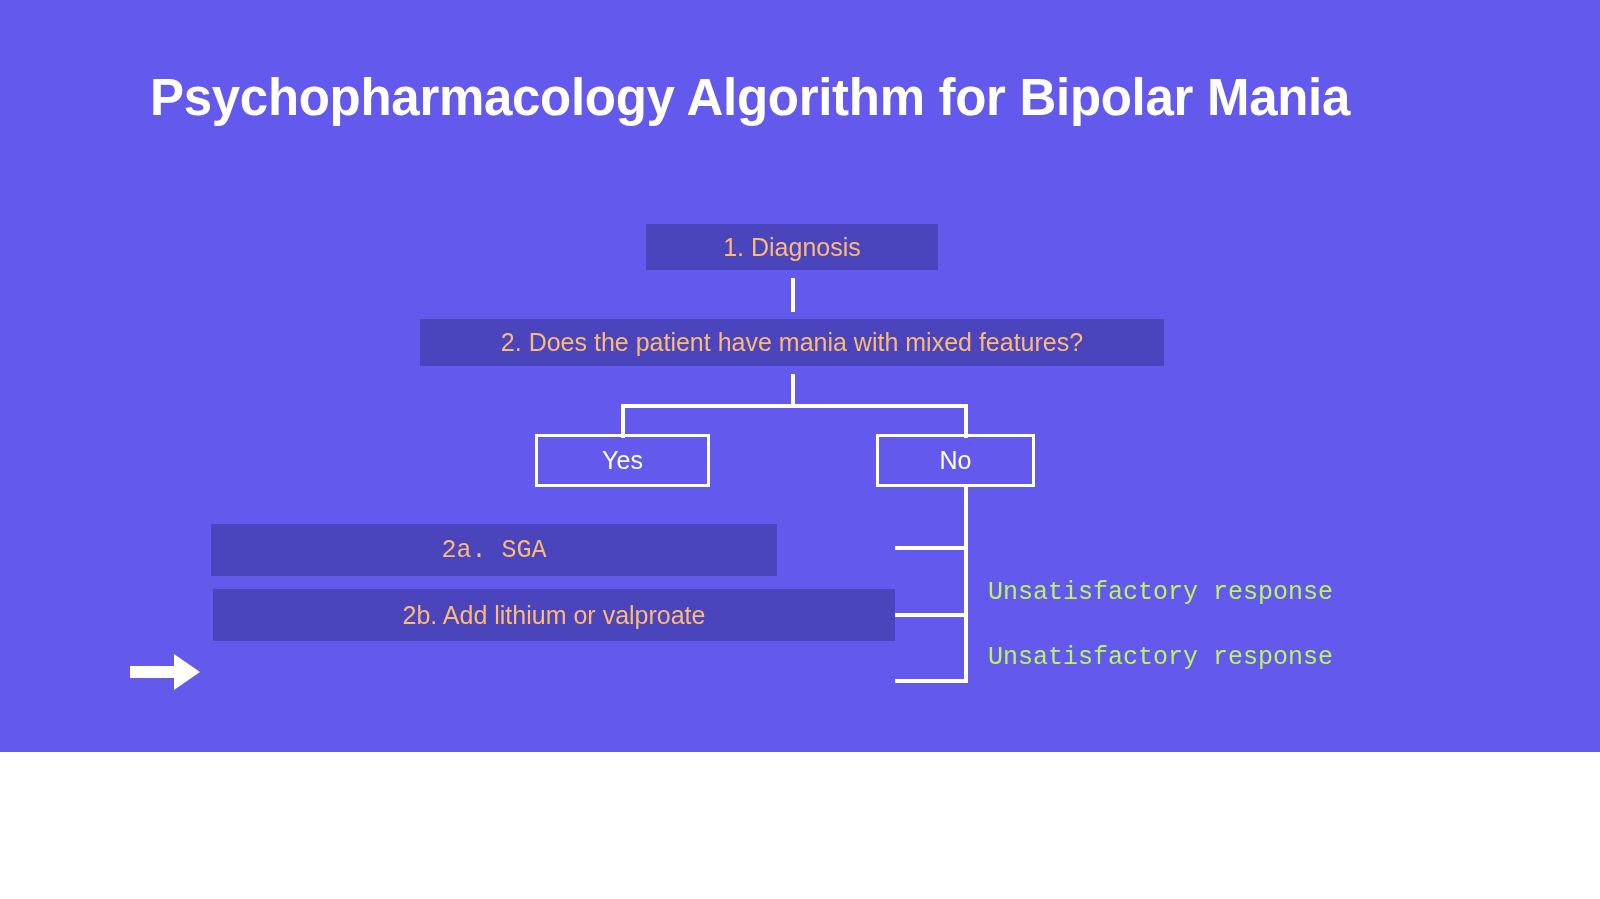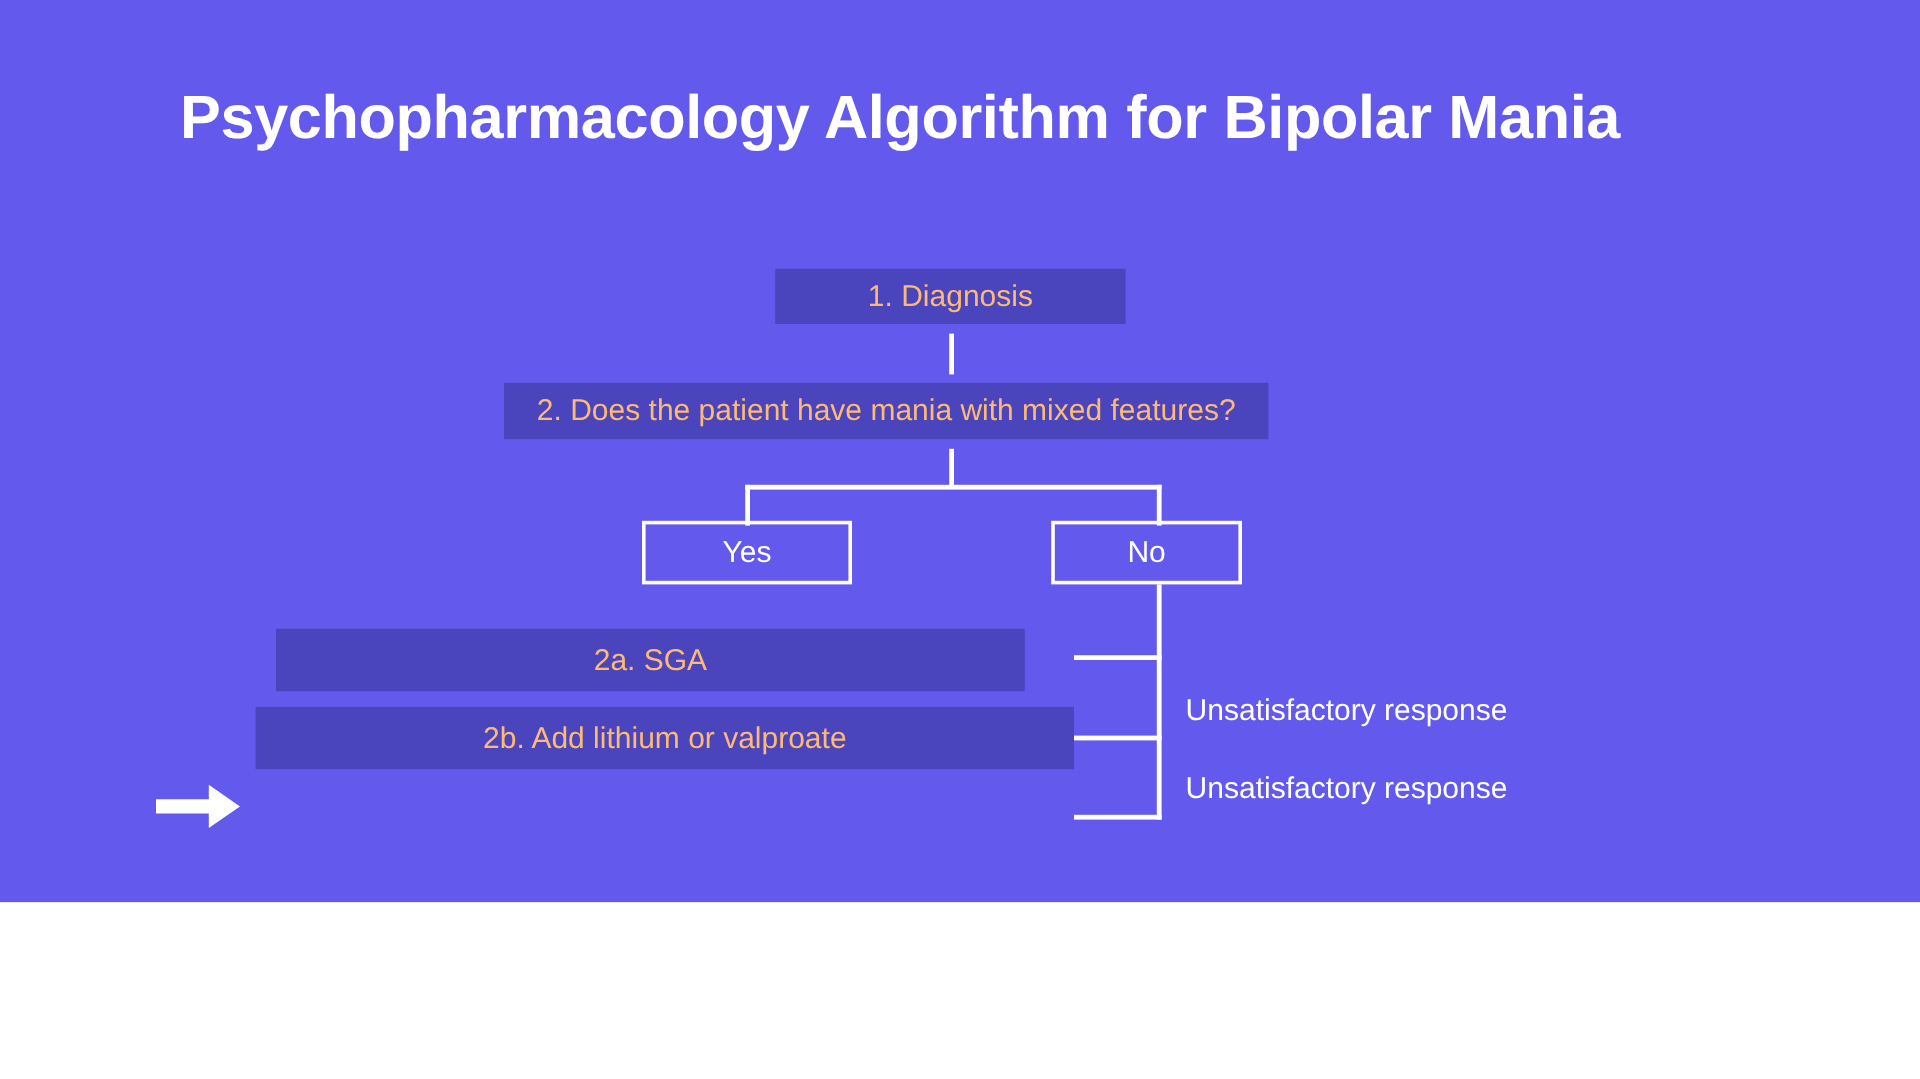--- a/index.html
+++ b/index.html
@@ -53,25 +53,25 @@
     font-family: "Liberation Sans", sans-serif;
     line-height: 1;
     box-sizing: border-box;
   }
   #box-diagnosis {
     left: 646px; top: 224px;
     width: 292px; height: 46px;
   }
   #box-question {
     left: 420px; top: 319px;
-    width: 637px; height: 47px;
+    width: 744px; height: 47px;
   }
   #box-2a {
-    left: 230px; top: 524px;
-    width: 624px; height: 52px;
+    left: 211px; top: 524px;
+    width: 566px; height: 52px; font-family: Liberation Mono, monospace;
   }
   #box-2b {
     left: 213px; top: 589px;
     width: 682px; height: 52px;
   }
   #box-2c {
     left: 213px; top: 652px;
     width: 682px; height: 52px;
   }
   
@@ -109,23 +109,23 @@
   #conn-yes-down { left: 621px; top: 404px; width: 4px;  height: 34px; }
   #conn-no-down  { left: 964px; top: 404px; width: 4px;  height: 34px; }
   
   #conn-lad-v    { left: 964px; top: 487px; width: 4px;  height: 196px; }
   #conn-lad-h1   { left: 895px; top: 546px; width: 73px; height: 4px; }
   #conn-lad-h2   { left: 895px; top: 613px; width: 73px; height: 4px; }
   #conn-lad-h3   { left: 895px; top: 679px; width: 73px; height: 4px; }
   
   .note {
     position: absolute;
-    color: #ffffff;
+    color: #bef264;
     font-size: 25px;
-    font-family: Liberation Sans, sans-serif;
+    font-family: Liberation Mono, monospace;
     white-space: nowrap;
     line-height: 1;
   }
   #note-1 { left: 988px; top: 580px; }
   #note-2 { left: 988px; top: 645px; }
   
   #arrow {
     position: absolute;
     left: 130px;
     top: 652px;

